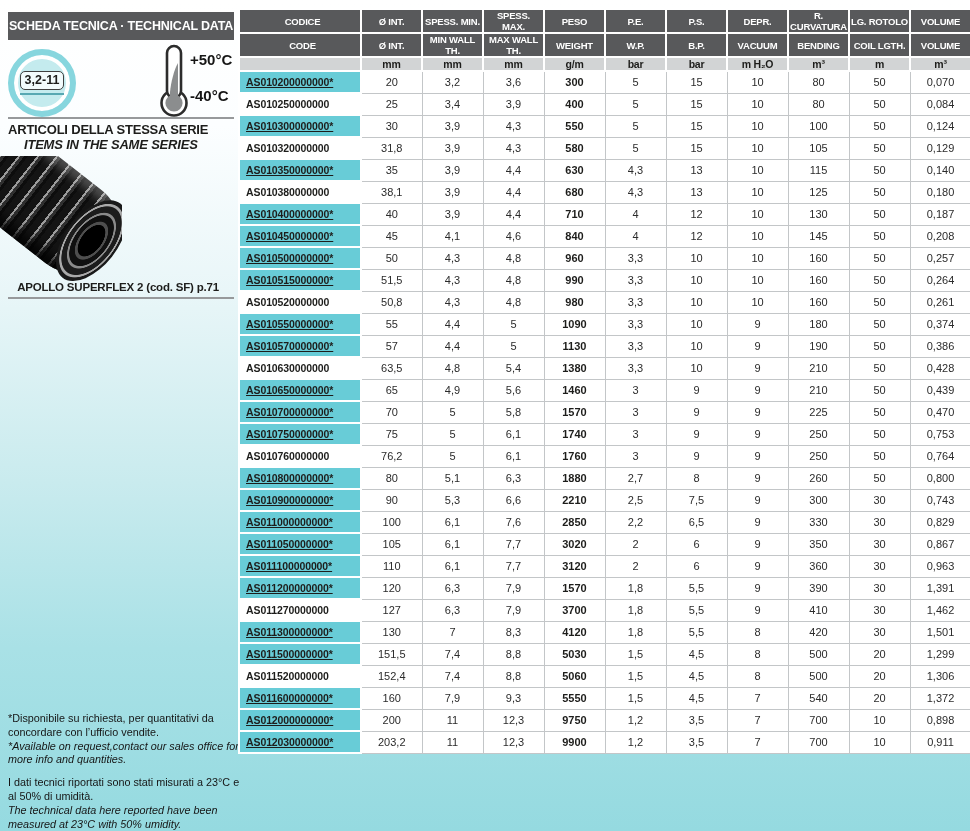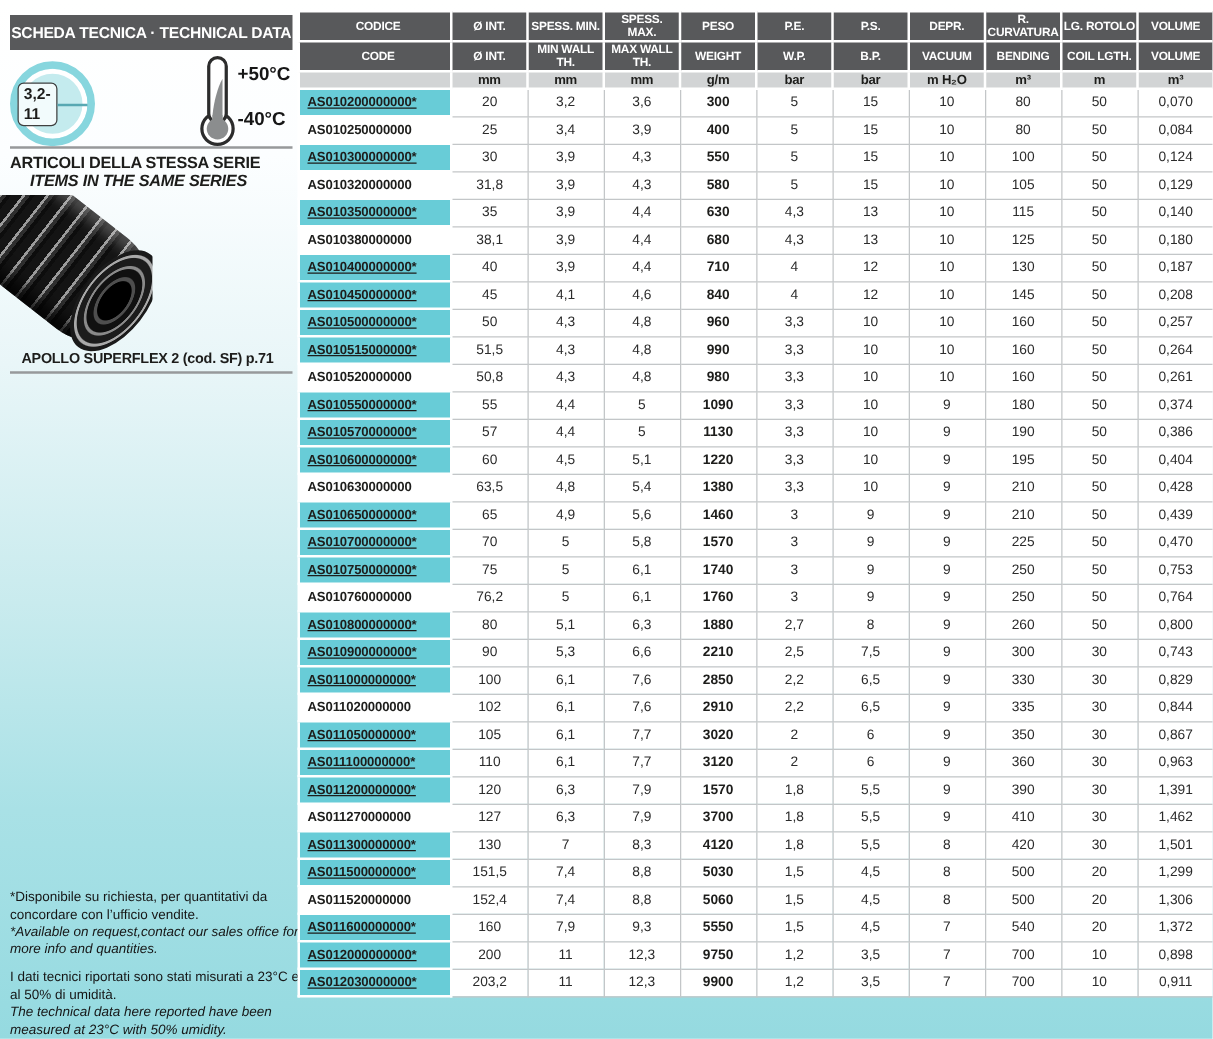--- a/index.html
+++ b/index.html
@@ -11,21 +11,21 @@
 
   
   .sidebar-header {
     position:absolute; left:8px; top:12px; width:226px; height:28px;
     background:#58595b; color:#fff; font-weight:bold; font-size:12.5px;
     display:flex; align-items:center; justify-content:center; letter-spacing:-0.2px;
   }
   .badge {
     position:absolute; left:8px; top:49px; width:56px; height:56px; border-radius:50%;
     background:#c4ebee; border:6px solid #87d6de; box-shadow:inset 0 0 0 4px #ffffff;
-    display:flex; align-items:center; justify-content:center;
+    display:flex; flex-direction:column; align-items:center; justify-content:center;
   }
   .badge-box {
     background:#f2fbfc; border:1.6px solid #3f4040; border-radius:5px;
     font-weight:bold; font-size:12.5px; color:#1d1d1b; padding:0 4px 1px; line-height:16px;
   }
   .badge-line { width:44px; height:1.6px; background:#57a8b2; margin-top:2.5px; }
   .thermo { position:absolute; left:158px; top:44px; }
   .temp-high, .temp-low { position:absolute; left:190px; font-weight:bold; font-size:15px; color:#161616; }
   .temp-high { top:51px; }
   .temp-low  { top:87px; }
@@ -336,33 +336,20 @@
           <td class="">5</td>
           <td class="wt">1130</td>
           <td class="">3,3</td>
           <td class="">10</td>
           <td class="">9</td>
           <td class="">190</td>
           <td class="">50</td>
           <td class="">0,386</td>
         </tr>
         <tr>
-          <td class="code starred">AS010600000000*</td>
-          <td class="">60</td>
-          <td class="">4,5</td>
-          <td class="">5,1</td>
-          <td class="wt">1220</td>
-          <td class="">3,3</td>
-          <td class="">10</td>
-          <td class="">9</td>
-          <td class="">195</td>
-          <td class="">50</td>
-          <td class="">0,404</td>
-        </tr>
-        <tr>
           <td class="code">AS010630000000</td>
           <td class="">63,5</td>
           <td class="">4,8</td>
           <td class="">5,4</td>
           <td class="wt">1380</td>
           <td class="">3,3</td>
           <td class="">10</td>
           <td class="">9</td>
           <td class="">210</td>
           <td class="">50</td>
@@ -451,33 +438,20 @@
           <td class="">100</td>
           <td class="">6,1</td>
           <td class="">7,6</td>
           <td class="wt">2850</td>
           <td class="">2,2</td>
           <td class="">6,5</td>
           <td class="">9</td>
           <td class="">330</td>
           <td class="">30</td>
           <td class="">0,829</td>
-        </tr>
-        <tr>
-          <td class="code">AS011020000000</td>
-          <td class="">102</td>
-          <td class="">6,1</td>
-          <td class="">7,6</td>
-          <td class="wt">2910</td>
-          <td class="">2,2</td>
-          <td class="">6,5</td>
-          <td class="">9</td>
-          <td class="">335</td>
-          <td class="">30</td>
-          <td class="">0,844</td>
         </tr>
         <tr>
           <td class="code starred">AS011050000000*</td>
           <td class="">105</td>
           <td class="">6,1</td>
           <td class="">7,7</td>
           <td class="wt">3020</td>
           <td class="">2</td>
           <td class="">6</td>
           <td class="">9</td>

